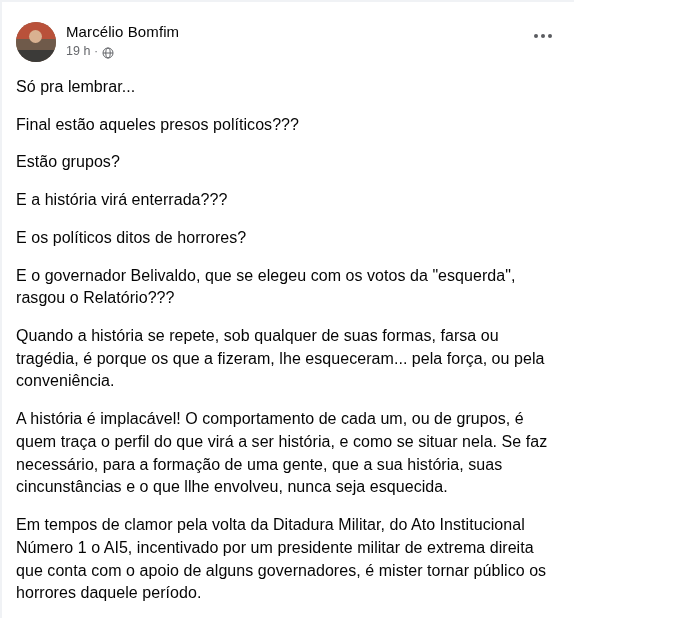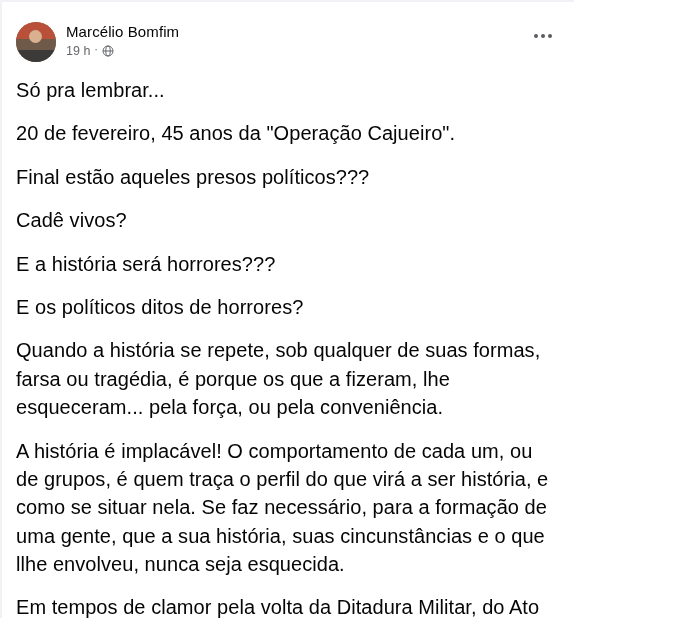--- a/index.html
+++ b/index.html
@@ -65,20 +65,21 @@
     font-size: 15px;
     color: #050505;
     font-weight: normal;
     letter-spacing: .1px;
   }
   .meta {
     margin-top: 3px;
     font-size: 12.5px;
     color: #65676b;
     display: flex;
+    align-items: center;
     gap: 4px;
   }
   .meta .dot {
     font-size: 11px;
     color: #65676b;
     line-height: 1;
   }
   .globe-icon {
     display: inline-block;
     width: 12px;
@@ -100,21 +101,21 @@
     width: 4px;
     height: 4px;
     border-radius: 50%;
     background: #5a5c60;
   }
   .post-body {
     padding: 14px 16px 8px 16px;
   }
   .post-body p {
     margin: 0 0 15px 0;
-    font-size: 20px;
+    font-size: 16px;
     line-height: 1.42;
     color: #050505;
     letter-spacing: .05px;
   }
   .post-body p:last-child {
     margin-bottom: 0;
   }
   .edge-left {
     position: absolute;
     left: 0; top: 0; bottom: 0;
@@ -162,25 +163,25 @@
 
       <div class="menu-dots">
         <span></span>
         <span></span>
         <span></span>
       </div>
     </div>
 
     <div class="post-body">
       <p>Só pra lembrar...</p>
-      <p>20 de fevereiro, 45 anos da "Operação Cajueiro".</p>
       <p>Final estão aqueles presos políticos???</p>
-      <p>Cadê vivos?</p>
-      <p>E a história será horrores???</p>
+      <p>Estão grupos?</p>
+      <p>E a história virá enterrada???</p>
       <p>E os políticos ditos de horrores?</p>
+      <p>E o governador Belivaldo, que se elegeu com os votos da "esquerda", rasgou o Relatório???</p>
       <p>Quando a história se repete, sob qualquer de suas formas, farsa ou tragédia, é porque os que a fizeram, lhe esqueceram... pela força, ou pela conveniência.</p>
       <p>A história é implacável! O comportamento de cada um, ou de grupos,  é quem traça o perfil do que virá a ser história, e como se situar nela. Se faz necessário, para a formação de uma gente, que a sua história, suas cincunstâncias e o que llhe envolveu, nunca seja esquecida.</p>
       <p>Em tempos de clamor pela volta da Ditadura Militar, do Ato Institucional Número 1 o AI5, incentivado por um presidente militar de extrema direita que conta com o apoio de alguns governadores, é mister tornar público os horrores daquele período.</p>
       <p>Porque a censura na divulgação do Relatório Final  da Comissão Estadual da Verdade Jornalista Paulo Barbosa?</p>
 
     </div>
 
   </div>
 </div>
 

